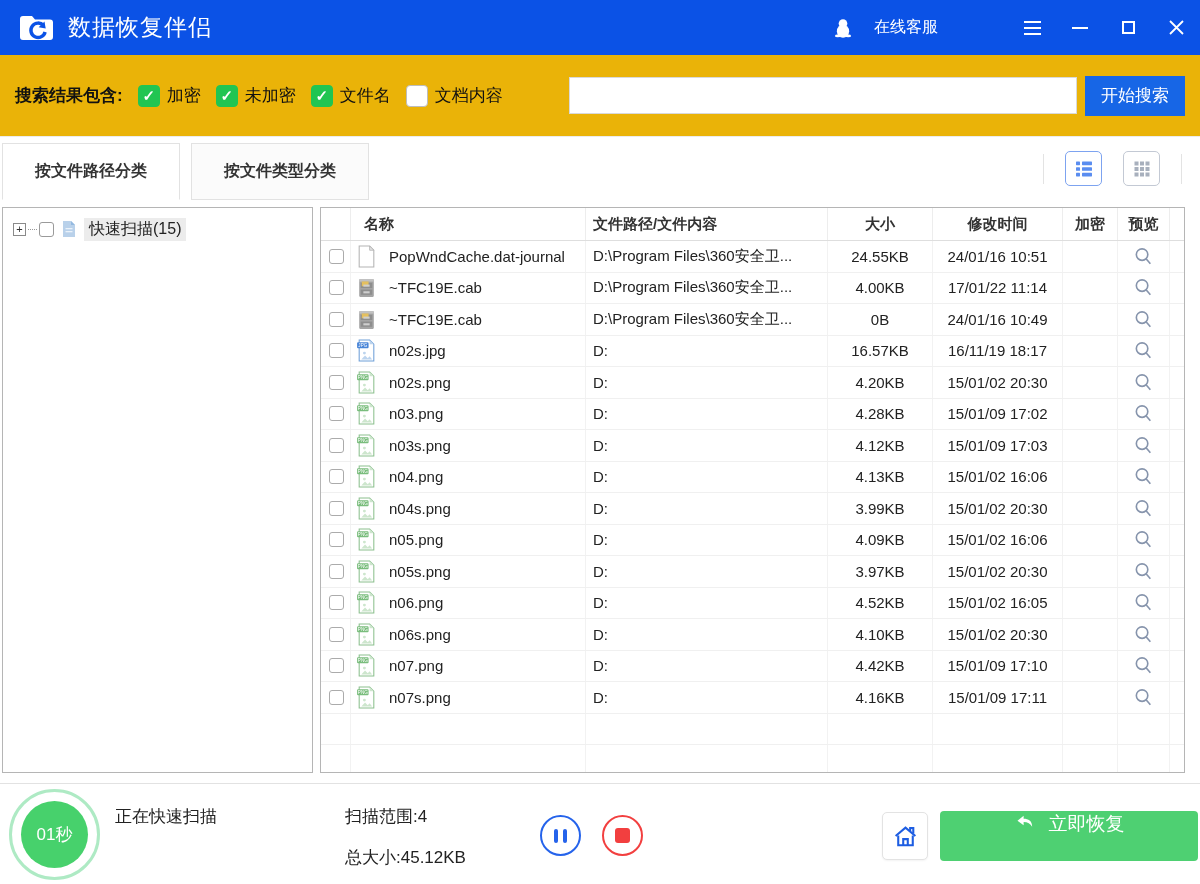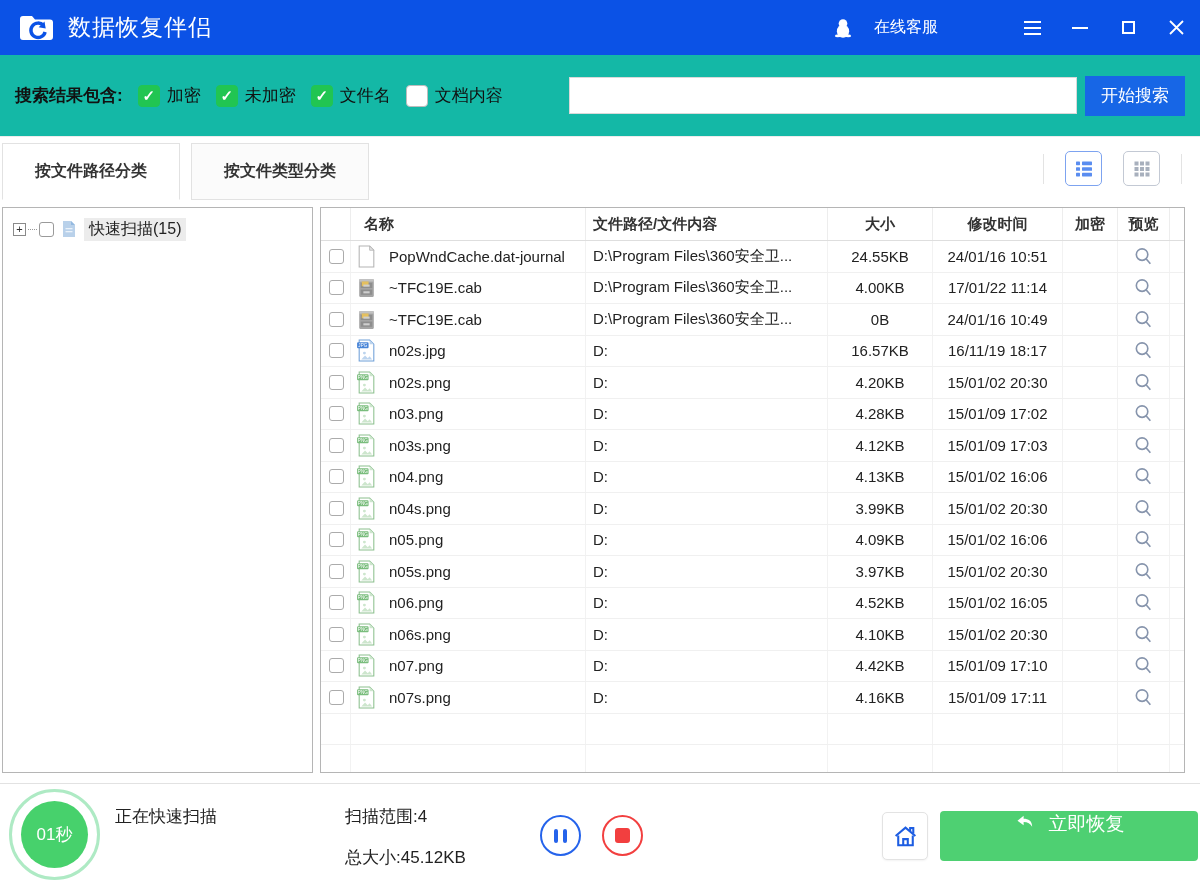--- a/index.html
+++ b/index.html
@@ -15,21 +15,21 @@
   .service { display:flex; align-items:center; gap:22px; font-size:16px; margin-right:70px; cursor:pointer; }
   .service svg { width:18px; height:20px; }
   .win-btn { width:48px; height:100%; display:flex; align-items:center; justify-content:center; cursor:pointer; }
   .menu-glyph { display:flex; flex-direction:column; gap:4px; }
   .menu-glyph i { display:block; width:17px; height:2px; background:#fff; }
   .min-glyph { width:16px; height:2px; background:#fff; }
   .max-glyph { width:13px; height:13px; border:2px solid #fff; }
 
   
   .search-row { height:82px; display:flex; align-items:center; padding:0 15px;
-    border-bottom:1px solid #ececec; background:#14b8a6; }
+    border-bottom:1px solid #ececec; background:#eab308; }
   .search-label { font-size:17px; color:#111; font-weight:600; }
   .filters { display:flex; align-items:center; }
   .filter { display:flex; align-items:center; gap:7px; margin-left:15px; cursor:pointer; }
   .fcb { width:22px; height:22px; border-radius:4px; border:1px solid #bdbdbd; background:#fff;
     display:flex; align-items:center; justify-content:center; color:#fff; font-size:15px; font-weight:bold; }
   .fcb.on { background:#21c552; border-color:#21c552; }
   .flabel { font-size:17px; color:#111; }
   .search-input { margin-left:auto; width:508px; height:37px; border:1px solid #d9d9d9;
     font-size:16px; padding:0 10px; outline:none; }
   .search-btn { width:100px; height:40px; margin-left:8px; background:#1766e6; color:#fff;

